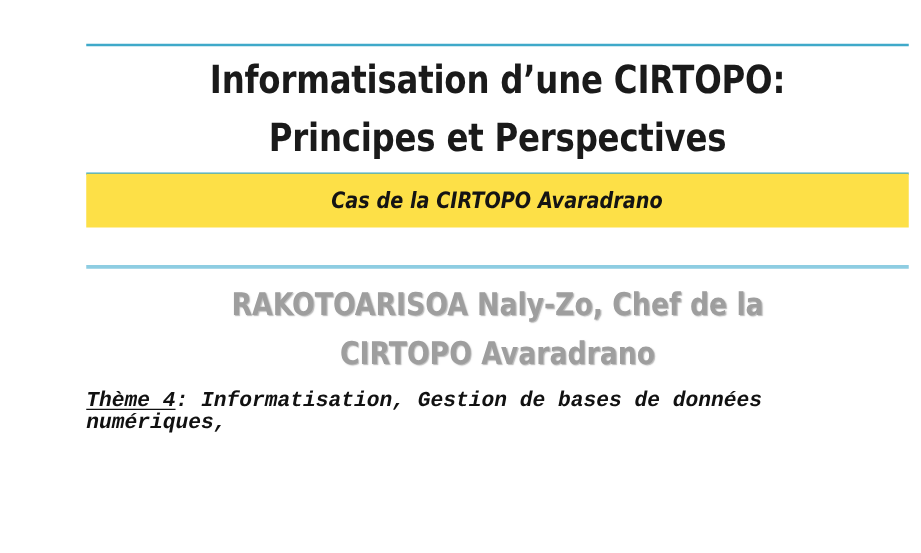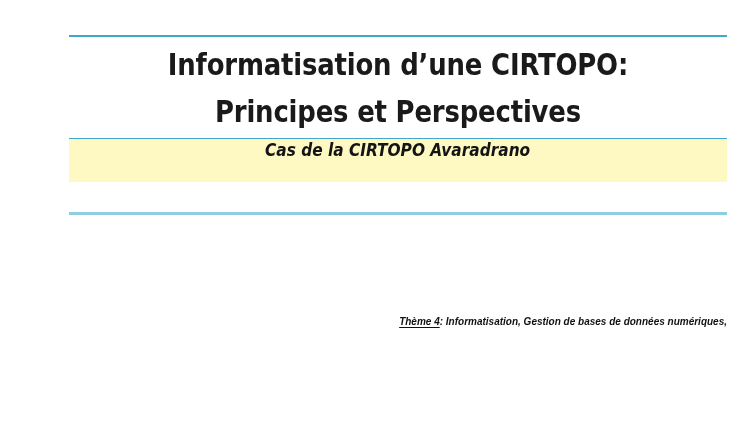--- a/index.html
+++ b/index.html
@@ -66,23 +66,23 @@
     transform-origin: center center;
   }
 
   
   .subtitle-band {
     position: absolute;
     left: 37px;
     top: 139px;
     width: 658px;
     height: 43px;
-    background: #fef9c3;
+    background: #fde047;
     display: flex;
-    align-items: flex-start;
+    align-items: center;
     justify-content: center;
     box-sizing: border-box;
   }
   .subtitle-text {
     font-family: "DejaVu Sans Condensed", "Liberation Sans Narrow", "Liberation Sans", sans-serif;
     font-weight: bold;
     font-style: italic;
     font-size: 18px;
     line-height: 22px;
     color: #141414;
@@ -108,25 +108,25 @@
     text-shadow: 1px 1px 1px rgba(120,120,120,0.55);
     transform: scaleX(0.95);
   }
 
   
   .theme-block {
     position: absolute;
     left: 37px;
     top: 313px;
     width: 658px;
-    text-align: right;
-    font-family: Liberation Sans, sans-serif;
+    text-align: left;
+    font-family: Liberation Mono, monospace;
     font-style: italic;
     font-weight: bold;
-    font-size: 10px;
+    font-size: 17px;
     line-height: 17px;
     color: #111111;
   }
   .theme-label {
     text-decoration: underline;
     text-underline-offset: 2px;
   }
   .theme-line2 {
     display: block;
   }
@@ -144,18 +144,22 @@
   </div>
 
   <div class="rule rule-mid"></div>
 
   <div class="subtitle-band">
     <div class="subtitle-text">Cas de la CIRTOPO Avaradrano</div>
   </div>
 
   <div class="rule rule-bottom"></div>
 
+  <div class="author-block">
+    <div class="author-line">RAKOTOARISOA Naly-Zo, Chef de la</div>
+    <div class="author-line">CIRTOPO Avaradrano</div>
+  </div>
 
   <div class="theme-block">
     <span class="theme-label">Thème 4</span><span>: </span><span>Informatisation, Gestion de bases de données numériques,</span>
   </div>
 
 </div>
 
 </body></html>

